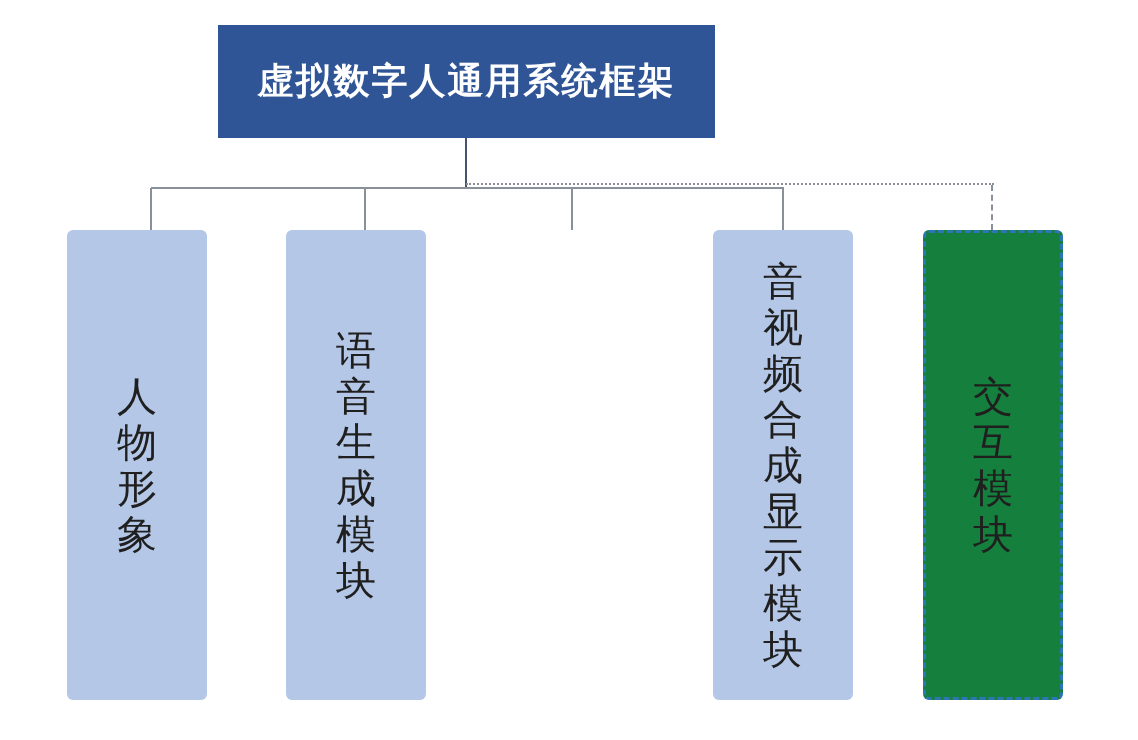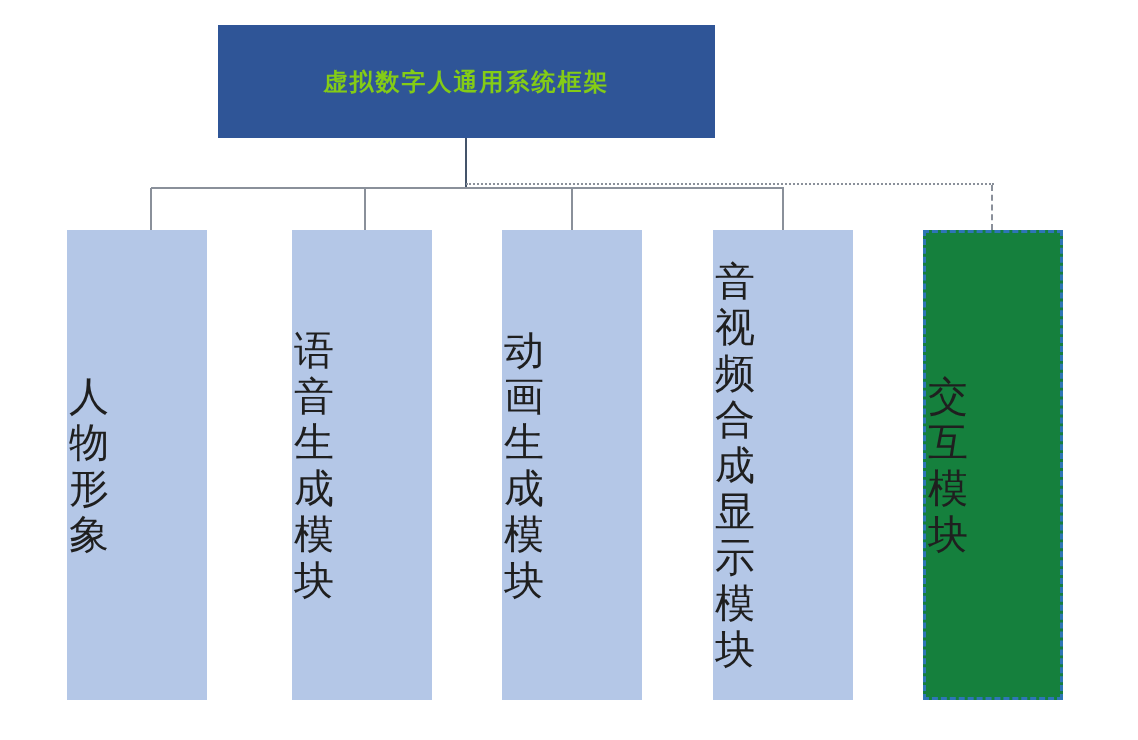--- a/index.html
+++ b/index.html
@@ -21,22 +21,22 @@
     left: 218px;
     top: 25px;
     width: 497px;
     height: 113px;
     background: #2F5597;
     display: flex;
     align-items: center;
     justify-content: center;
   }
   .title-box .title-text {
-    color: #84cc16;
-    font-size: 24px;
+    color: #ffffff;
+    font-size: 36px;
     font-weight: bold;
     letter-spacing: 2px;
     white-space: nowrap;
   }
   
   .conn { position: absolute; }
   .conn-title-drop {
     left: 465px;
     top: 138px;
     width: 2px;
@@ -76,31 +76,32 @@
   }
   
   .module {
     position: absolute;
     top: 230px;
     width: 140px;
     height: 470px;
     box-sizing: border-box;
     display: flex;
     align-items: center;
-    justify-content: flex-start;
+    justify-content: center;
+    border-radius: 6px;
   }
   .module.solid-box {
     background: #B4C7E7;
   }
   .module.dashed-box {
     background: #15803d;
     border: 3px dashed #2E75B6;
   }
   .module-1 { left: 67px; }
-  .module-2 { left: 292px; }
+  .module-2 { left: 286px; }
   .module-3 { left: 502px; }
   .module-4 { left: 713px; }
   .module-5 { left: 923px; }
   .vtext {
     display: block;
     width: 44px;
     font-size: 40px;
     line-height: 46px;
     color: #1F1F1F;
     text-align: center;
@@ -127,23 +128,20 @@
   <div class="conn conn-drop-dashed"></div>
 
   <div class="module solid-box module-1">
     <span class="vtext">人物形象</span>
   </div>
 
   <div class="module solid-box module-2">
     <span class="vtext">语音生成模块</span>
   </div>
 
-  <div class="module solid-box module-3">
-    <span class="vtext">动画生成模块</span>
-  </div>
 
   <div class="module solid-box module-4">
     <span class="vtext">音视频合成显示模块</span>
   </div>
 
   <div class="module dashed-box module-5">
     <span class="vtext">交互模块</span>
   </div>
 
 </div>

